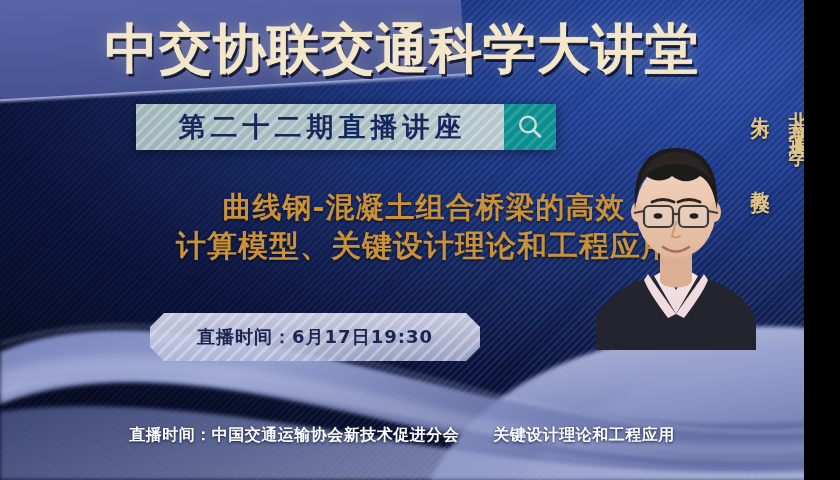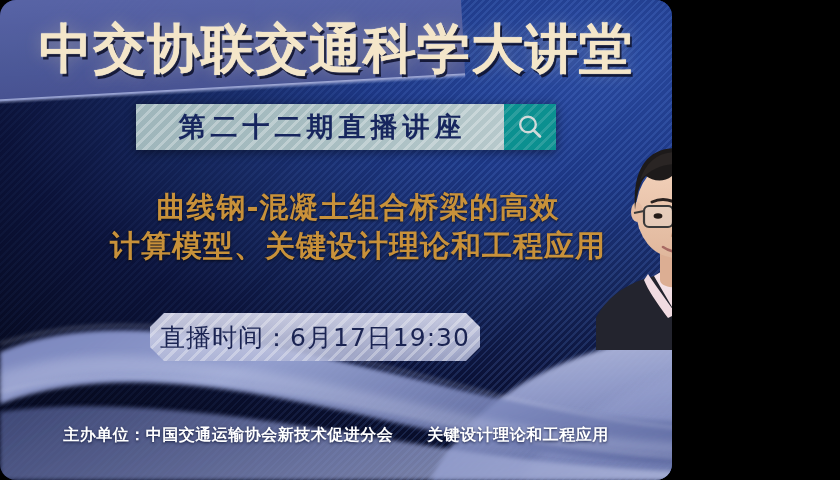--- a/index.html
+++ b/index.html
@@ -1,20 +1,19 @@
 <!DOCTYPE html>
 <html><head>
 <meta charset="utf-8">
 <style>
   html,body{margin:0;padding:0;background:#000;}
   #poster{
-    position:relative;width:672px;height:480px;overflow:hidden;
+    position:relative;width:804px;height:480px;overflow:hidden;
     font-family:"Liberation Sans","DejaVu Sans",sans-serif;
     background:#0a0e26;
-    border-radius:16px;
   }
 
   
   .bg-base{
     position:absolute;inset:0;
     background:
       radial-gradient(120% 90% at 88% 12%, #2a4aa0 0%, #1d3784 28%, #15265c 52%, #0b1238 75%, #070b22 100%),
       linear-gradient(100deg,#070a1e 0%,#090d26 40%,#12204f 70%,#1b3275 100%);
   }
   
@@ -117,21 +116,21 @@
     box-shadow:0 3px 12px rgba(0,0,0,.45);
     overflow:hidden;
   }
   .timepill:before{
     content:"";position:absolute;inset:0;
     background:repeating-linear-gradient(-45deg,
       rgba(255,255,255,0) 0px,rgba(255,255,255,0) 6px,
       rgba(255,255,255,.30) 6px,rgba(255,255,255,.30) 9px);
   }
   .timepill span{
-    position:relative;z-index:2;color:#1b2452;font-size:25px;font-weight:400;letter-spacing:1px;
+    position:relative;z-index:2;color:#1b2452;font-size:18px;font-weight:700;letter-spacing:1px;
     font-family:"DejaVu Sans","Liberation Sans",sans-serif;
   }
 
   
   .photo{
     position:absolute;left:596px;top:118px;width:160px;height:232px;
     overflow:hidden;
   }
   .photo svg{display:block;}
 
@@ -284,18 +283,18 @@
         <path d="M67,129 q13,9 26,0" stroke="#a86a63" stroke-width="2.6" fill="none" stroke-linecap="round"></path>
       </g>
     </svg>
   </div>
 
   <div class="vtext univ">北京交通大学</div>
   <div class="vtext name">朱力</div>
   <div class="vtext rank">教授</div>
 
   <div class="footer">
-    <span>主办单位：中国交通运输协会新技术促进分会</span>
+    <span>直播时间：中国交通运输协会新技术促进分会</span>
     <span class="gap"></span>
     <span>关键设计理论和工程应用</span>
   </div>
 
 </div>
 
 </body></html>

